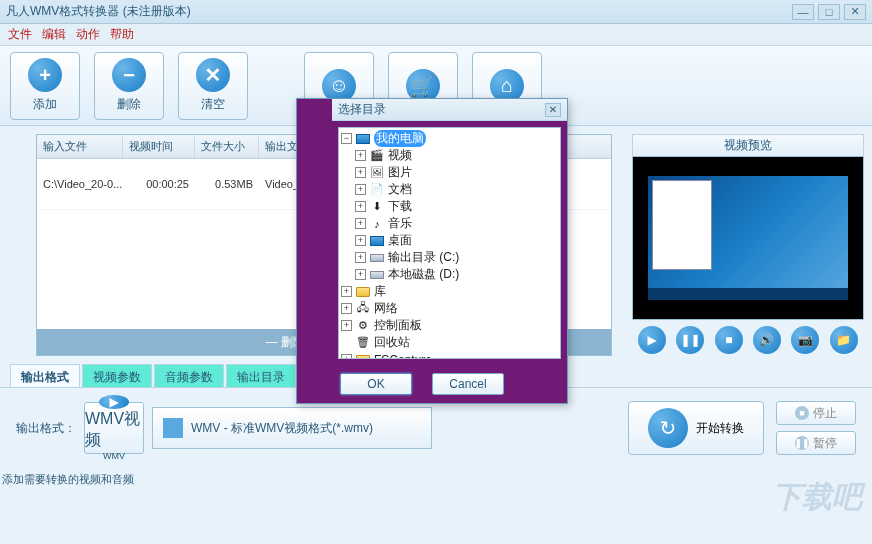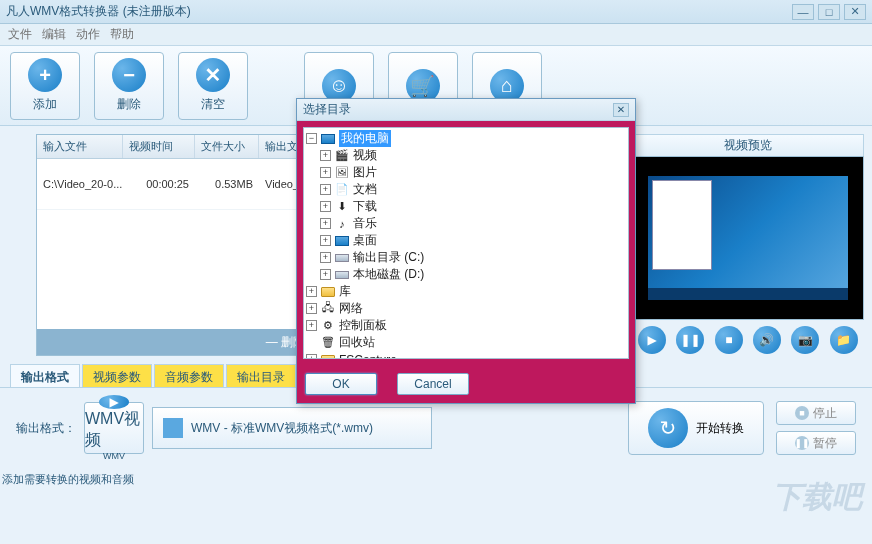--- a/index.html
+++ b/index.html
@@ -6,21 +6,21 @@
 body { background: #e8f2fa; width: 872px; height: 544px; overflow: hidden; position: relative; }
 
 
 .titlebar { height: 24px; background: linear-gradient(#d9eaf6, #cce2f1); display: flex; align-items: center; padding: 0 6px; border-bottom: 1px solid #a8c8dc; }
 .titlebar .title { color: #2a5a7a; font-size: 12px; flex: 1; }
 .winbtns { display: flex; gap: 4px; }
 .winbtn { width: 22px; height: 16px; background: #d0e4f0; border: 1px solid #9cc0d6; display: flex; align-items: center; justify-content: center; color: #3a6a8a; cursor: pointer; font-size: 11px; }
 
 
 .menubar { height: 22px; background: #e4f0f8; display: flex; align-items: center; padding: 0 8px; gap: 10px; border-bottom: 1px solid #c0d8e8; }
-.menubar span { color: #737373; cursor: pointer; }
+.menubar span { color: #b91c1c; cursor: pointer; }
 
 
 .toolbar { height: 80px; background: linear-gradient(#f4faff, #e0eef8); display: flex; align-items: center; padding: 6px 10px; gap: 14px; border-bottom: 1px solid #b8d4e6; }
 .tbtn { width: 70px; height: 68px; background: linear-gradient(#ffffff, #e4f0fa); border: 1px solid #9cc0d6; border-radius: 4px; display: flex; flex-direction: column; align-items: center; justify-content: center; gap: 4px; cursor: pointer; }
 .tbtn .circ { width: 34px; height: 34px; border-radius: 50%; background: radial-gradient(circle at 30% 30%, #6bb6ea, #1a7fc8); display: flex; align-items: center; justify-content: center; color: #fff; font-size: 20px; font-weight: bold; }
 .tbtn .lbl { color: #2a5a7a; font-size: 12px; }
 .tgap { width: 28px; }
 
 
 .main { display: flex; padding: 8px; gap: 20px; height: 238px; margin-left: 28px; }
@@ -37,21 +37,21 @@
 .pvtitle { text-align: center; color: #2a5a7a; padding: 2px; background: linear-gradient(#f4faff,#e0eef8); border: 1px solid #b8d4e6; border-bottom: none; }
 .pvimg { flex: 1; background: #000; border: 1px solid #9cc0d6; position: relative; display: flex; align-items: center; justify-content: center; }
 .pvthumb { width: 200px; height: 124px; background: linear-gradient(135deg,#0a4a8a 0%, #1a7fc8 50%, #5aa8e0 100%); position: relative; }
 .pvthumb .win { position: absolute; left: 4px; top: 4px; width: 60px; height: 90px; background: #fff; border: 1px solid #88a; }
 .pvthumb .tb { position: absolute; left: 0; bottom: 0; right: 0; height: 12px; background: #0a3a6a; }
 .pvbtns { display: flex; gap: 6px; }
 .pbtn { width: 28px; height: 28px; border-radius: 50%; background: radial-gradient(circle at 30% 30%, #6bb6ea, #1a7fc8); display: flex; align-items: center; justify-content: center; color: #fff; cursor: pointer; font-size: 12px; }
 
 
 .tabs { height: 24px; display: flex; padding: 0 10px; border-bottom: 1px solid #b8d4e6; }
-.tab { padding: 4px 10px; background: #fde047; border: 1px solid #b8d4e6; border-bottom: none; margin-right: 2px; color: #2a5a7a; cursor: pointer; }
+.tab { padding: 4px 10px; background: #5eead4; border: 1px solid #b8d4e6; border-bottom: none; margin-right: 2px; color: #2a5a7a; cursor: pointer; }
 .tab.active { background: #f4faff; font-weight: bold; }
 
 
 .bottom { height: 80px; display: flex; align-items: center; padding: 10px 16px; gap: 16px; }
 .outfmt { display: flex; align-items: center; gap: 8px; }
 .outfmt .lbl { color: #2a5a7a; }
 .wmvbox { width: 60px; height: 52px; background: linear-gradient(#fff,#e4f0fa); border: 1px solid #9cc0d6; border-radius: 3px; display: flex; flex-direction: column; align-items: center; justify-content: center; cursor: pointer; }
 .wmvbox .pc { width: 30px; height: 30px; border-radius: 50%; background: radial-gradient(circle at 30% 30%, #6bb6ea, #1a7fc8); display: flex; align-items: center; justify-content: center; color: #fff; }
 .wmvbox .sub { font-size: 9px; color: #2a5a7a; }
 .fmtselect { height: 42px; padding: 0 10px; background: linear-gradient(#fff,#e4f0fa); border: 1px solid #9cc0d6; display: flex; align-items: center; gap: 8px; color: #2a5a7a; cursor: pointer; width: 280px; }
@@ -61,29 +61,29 @@
 .startbtn .ci { width: 40px; height: 40px; border-radius: 50%; background: radial-gradient(circle at 30% 30%, #6bb6ea, #1a7fc8); display: flex; align-items: center; justify-content: center; color: #fff; font-size: 20px; }
 .sidebtns { display: flex; flex-direction: column; gap: 6px; }
 .sidebtn { width: 80px; height: 24px; background: linear-gradient(#fff,#e4f0fa); border: 1px solid #9cc0d6; border-radius: 3px; display: flex; align-items: center; justify-content: center; gap: 4px; color: #888; cursor: pointer; }
 .sidebtn .sc { width: 14px; height: 14px; border-radius: 50%; background: #aac8dc; color: #fff; display: flex; align-items: center; justify-content: center; font-size: 9px; }
 
 .status { height: 22px; padding: 4px 2px; color: #2a5a7a; font-size: 11px; }
 
 .watermark { position: absolute; right: 10px; bottom: 26px; font-size: 30px; color: rgba(100,140,170,0.25); font-weight: bold; font-style: italic; pointer-events: none; }
 
 
-.dialog { position: absolute; left: 296px; top: 98px; width: 340px; background: #be185d; border: 1px solid #6a9ac0; box-shadow: 2px 2px 8px rgba(0,0,0,0.25); z-index: 100; }
+.dialog { position: absolute; left: 296px; top: 98px; width: 272px; background: #701a75; border: 1px solid #6a9ac0; box-shadow: 2px 2px 8px rgba(0,0,0,0.25); z-index: 100; padding-left: 35px; }
 .dlg-title { height: 22px; background: linear-gradient(#e8f2fa,#d4e6f2); display: flex; align-items: center; padding: 0 6px; color: #2a5a7a; border-bottom: 1px solid #b8d4e6; }
 .dlg-title .x { margin-left: auto; width: 16px; height: 14px; background: #d0e4f0; border: 1px solid #9cc0d6; display: flex; align-items: center; justify-content: center; cursor: pointer; font-size: 10px; }
 .tree { background: #fff; border: 1px solid #a8c0d4; margin: 6px; height: 232px; overflow: auto; padding: 2px; }
 .tnode { display: flex; align-items: center; height: 17px; font-size: 11px; color: #222; cursor: pointer; }
 .tnode .exp { width: 11px; height: 11px; border: 1px solid #888; display: flex; align-items: center; justify-content: center; font-size: 9px; margin-right: 3px; color: #444; line-height: 1; }
 .tnode .noexp { width: 11px; margin-right: 3px; }
 .tnode .ic { width: 16px; height: 14px; margin-right: 3px; display: flex; align-items: center; justify-content: center; font-size: 11px; }
-.tnode.sel .txt { background: #3399ff; color: #fff; padding: 0 2px; }
+.tnode.sel .txt { background: #3399ff; color: #fff; padding: 0 2px; border-radius: 8px; }
 .ind1 { padding-left: 14px; }
 .dlg-btns { display: flex; justify-content: flex-start; gap: 20px; padding: 8px; }
 .dbtn { width: 72px; height: 22px; background: linear-gradient(#fff,#e4f0fa); border: 1px solid #7aa8c8; border-radius: 2px; cursor: pointer; color: #2a5a7a; }
 .dbtn.ok { border: 1px solid #4a8ac0; box-shadow: 0 0 2px #6ab0e8; }
 
 .ic-monitor { background: linear-gradient(#5aa8e0,#1a7fc8); width: 14px; height: 10px; border: 1px solid #0a5a9a; }
 .ic-folder { background: linear-gradient(#ffe088,#f0c040); width: 14px; height: 10px; border: 1px solid #c09020; border-radius: 1px; }
 .ic-drive { background: linear-gradient(#dde6ee,#aabbcc); width: 14px; height: 8px; border: 1px solid #889; }
 </style>
 </head>

